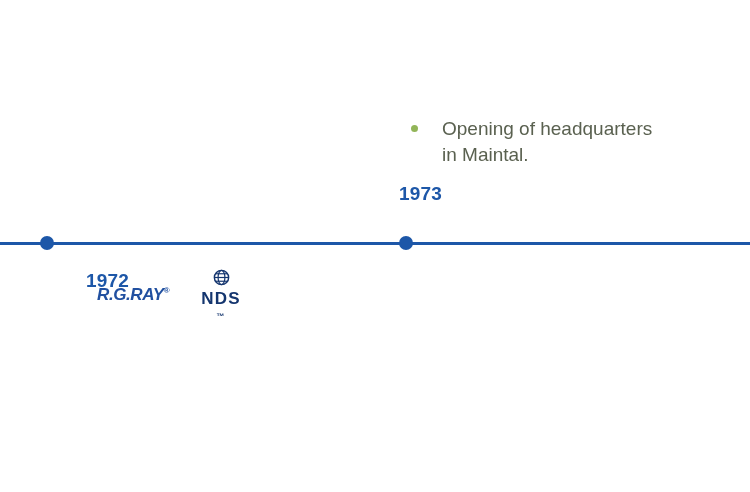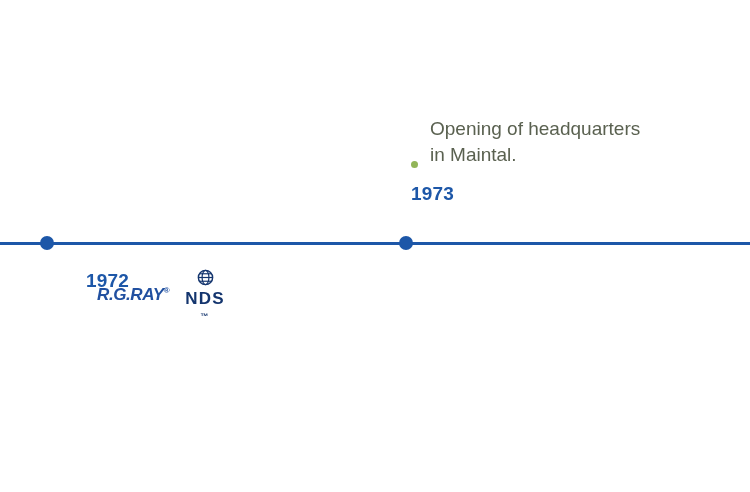--- a/index.html
+++ b/index.html
@@ -35,29 +35,29 @@
   .dot-1973 { left: 399px; }
 
   .year-label {
     position: absolute;
     font-size: 19px;
     font-weight: bold;
     color: #1d57a8;
     letter-spacing: 0.2px;
   }
   .year-1972 { left: 40px; top: 270px; margin-left: 46px; }
-  .year-1973 { left: 399px; top: 183px; margin-left: 12px; }
+  .year-1973 { left: 399px; top: 183px; }
 
   .logo-row {
     position: absolute;
     left: 97px;
     top: 269px;
     display: flex;
     align-items: center;
-    gap: 16px;
+    gap: 32px;
   }
 
   .rgray-logo {
     font-weight: bold;
     font-style: italic;
     font-size: 17px;
     letter-spacing: -0.4px;
     color: #2150a0;
     white-space: nowrap;
   }
@@ -79,22 +79,22 @@
     white-space: nowrap;
     flex-direction: column;
   }
   .nds-logo svg { display: block; }
 
   .bullet-item {
     position: absolute;
     left: 411px;
     top: 116px;
     display: flex;
-    align-items: flex-end;
-    gap: 12px;
+    align-items: flex-start;
+    gap: 24px;
     width: 252px;
   }
   .bullet-dot {
     flex: 0 0 auto;
     width: 7px;
     height: 7px;
     margin-top: 9px;
     border-radius: 50%;
     background: #92b558;
   }

